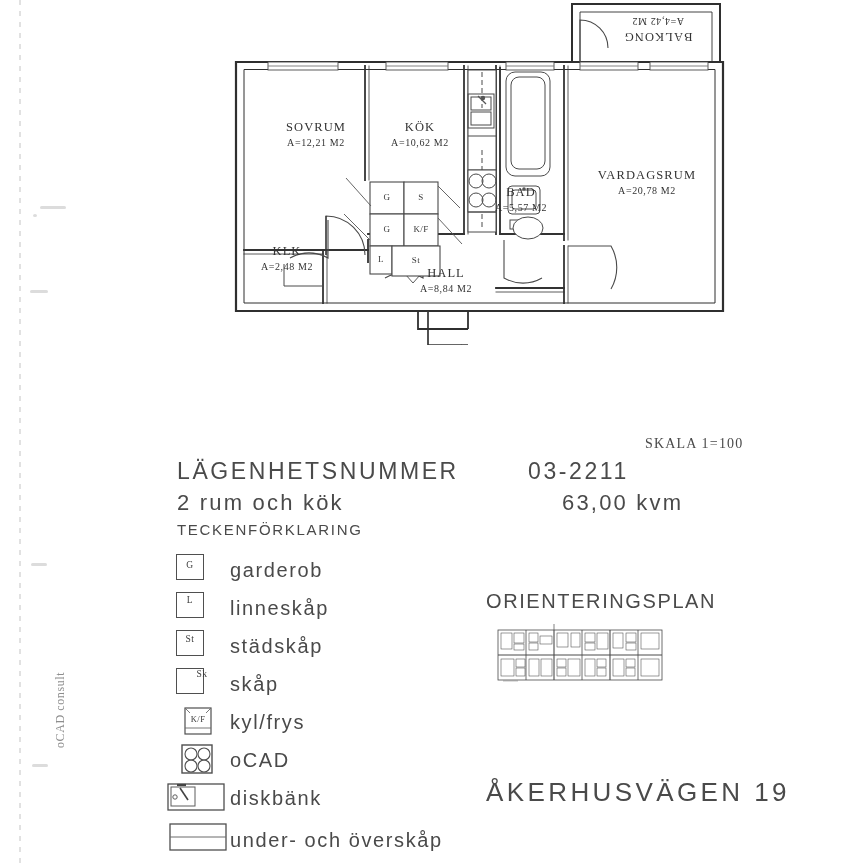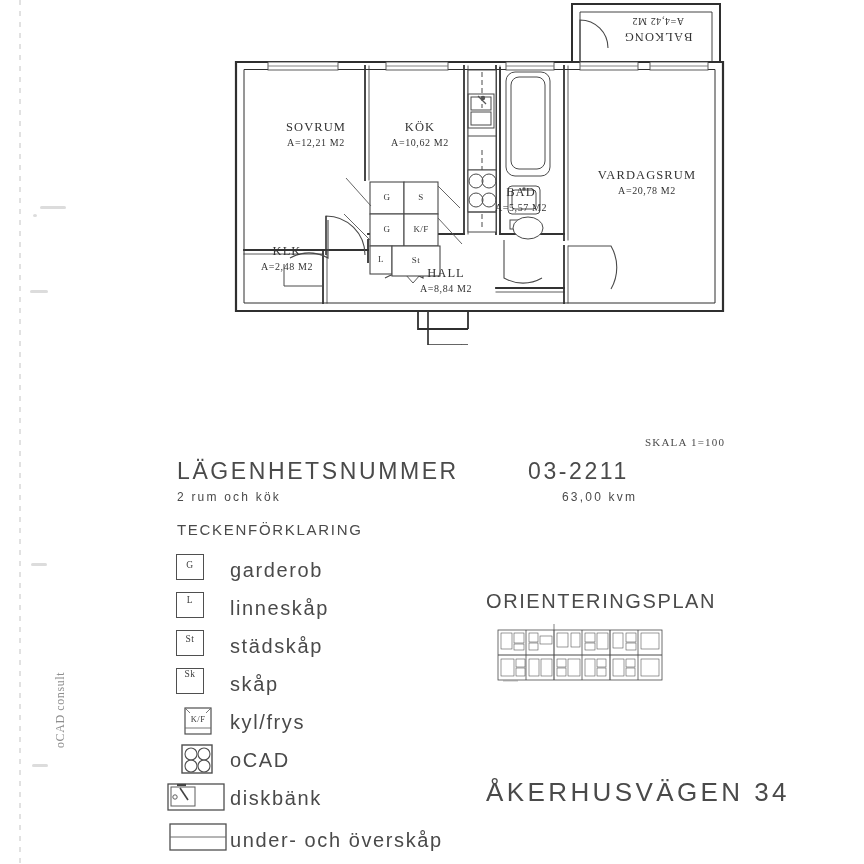--- a/index.html
+++ b/index.html
@@ -30,23 +30,23 @@
     letter-spacing:.4px;
   }
 
   
   .tb{position:absolute;}
   .thin{
     font-family:"Liberation Sans", sans-serif;
     color:#4a4a4a;font-weight:300;
   }
   .t-big{font-size:23px;letter-spacing:2.6px;}
-  .t-mid{font-size:12px;letter-spacing:2.2px;}
+  .t-mid{font-size:22px;letter-spacing:2.2px;}
   .t-sm{font-size:15px;letter-spacing:1.7px;}
-  .t-xs{font-size:11px;letter-spacing:1.2px;font-family:"Liberation Serif",serif;color:#4a4a4a;}
+  .t-xs{font-size:14px;letter-spacing:1.2px;font-family:"Liberation Serif",serif;color:#4a4a4a;}
   .t-addr{font-size:26px;letter-spacing:3.4px;}
   .t-leg{font-size:20px;letter-spacing:1.6px;}
 
   
   #legend{position:absolute;left:176px;top:552px;}
   .legrow{position:relative;height:38px;}
   .legicon{position:absolute;left:0;top:0;}
   .leglabel{
     position:absolute;left:54px;top:7px;white-space:nowrap;
   }
@@ -283,21 +283,21 @@
   <div class="tb thin t-big" style="left:528px;top:458px;">03-2211</div>
 
   <div class="tb thin t-mid" style="left:177px;top:490px;">2 rum och kök</div>
 
   <div class="tb thin t-mid" style="left:562px;top:490px;">63,00 kvm</div>
 
   <div class="tb thin t-leg" style="left:486px;top:590px;">ORIENTERINGSPLAN</div>
 
   <div class="tb thin t-sm" style="left:177px;top:521px;">TECKENFÖRKLARING</div>
 
-  <div class="tb thin t-addr" style="left:486px;top:777px;">ÅKERHUSVÄGEN 34</div>
+  <div class="tb thin t-addr" style="left:486px;top:777px;">ÅKERHUSVÄGEN 19</div>
 
   <div id="legend">
 
     <div class="legrow">
       <div class="legicon">
         <div class="lbox" style="left:0;top:2px;width:28px;height:26px;"></div>
         <div class="licon-t" style="left:0;top:8px;width:28px;">G</div>
       </div>
       <div class="leglabel thin t-leg">garderob</div>
     </div>
@@ -314,21 +314,21 @@
       <div class="legicon">
         <div class="lbox" style="left:0;top:2px;width:28px;height:26px;"></div>
         <div class="licon-t" style="left:0;top:6px;width:28px;">St</div>
       </div>
       <div class="leglabel thin t-leg">städskåp</div>
     </div>
 
     <div class="legrow">
       <div class="legicon">
         <div class="lbox" style="left:0;top:2px;width:28px;height:26px;"></div>
-        <div class="licon-t" style="left:0;top:3px;width:28px;">Sk</div>
+        <div class="licon-t" style="left:12px;top:3px;width:28px;">Sk</div>
       </div>
       <div class="leglabel thin t-leg">skåp</div>
     </div>
 
     <div class="legrow">
       <div class="legicon">
         <svg width="40" height="34" viewBox="0 0 40 34">
           <rect x="9" y="4" width="26" height="26" fill="#fff" stroke="#4f4f4f" stroke-width="1.2"></rect>
           <line x1="9" y1="24" x2="35" y2="24" stroke="#6a6a6a" stroke-width="0.9"></line>
           <path d="M9,4 L14,9 M35,4 L30,9" stroke="#6a6a6a" stroke-width="0.9" fill="none"></path>

